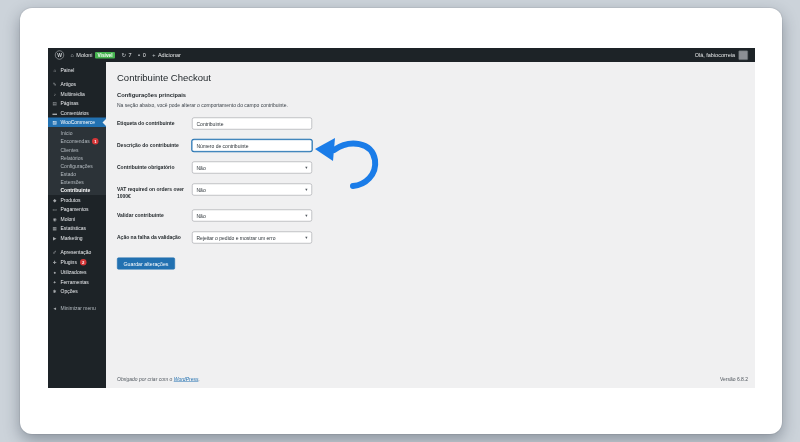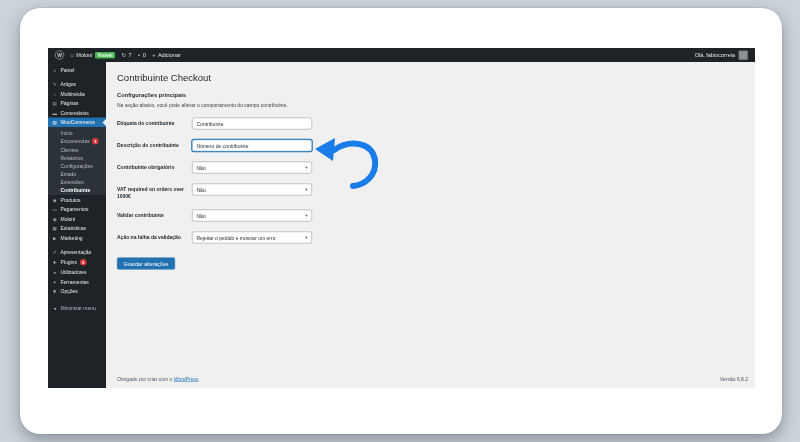--- a/index.html
+++ b/index.html
@@ -2,21 +2,21 @@
 <html><head>
 <meta charset="utf-8">
 <style>
   html,body{margin:0;padding:0;}
   body{
     width:800px;height:442px;position:relative;overflow:hidden;
     background:#ccd3da;font-family:"Liberation Sans",sans-serif;
   }
   .window{
     position:absolute;left:20px;top:8px;width:762px;height:426px;
-    background:#ffffff;border-radius:20px;
+    background:#ffffff;border-radius:12px;
     box-shadow:0 0 0 1px rgba(0,0,0,.05),0 6px 16px rgba(30,40,55,.38);
   }
   .admin{position:absolute;left:28px;top:40px;width:707px;height:340px;overflow:hidden;}
   .admin-inner{
     width:1414px;height:680px;transform:scale(.5);transform-origin:0 0;
     position:relative;background:#f0f0f1;
   }
   
   .adminbar{
     position:absolute;top:0;left:0;right:0;height:28px;background:#1d2327;

